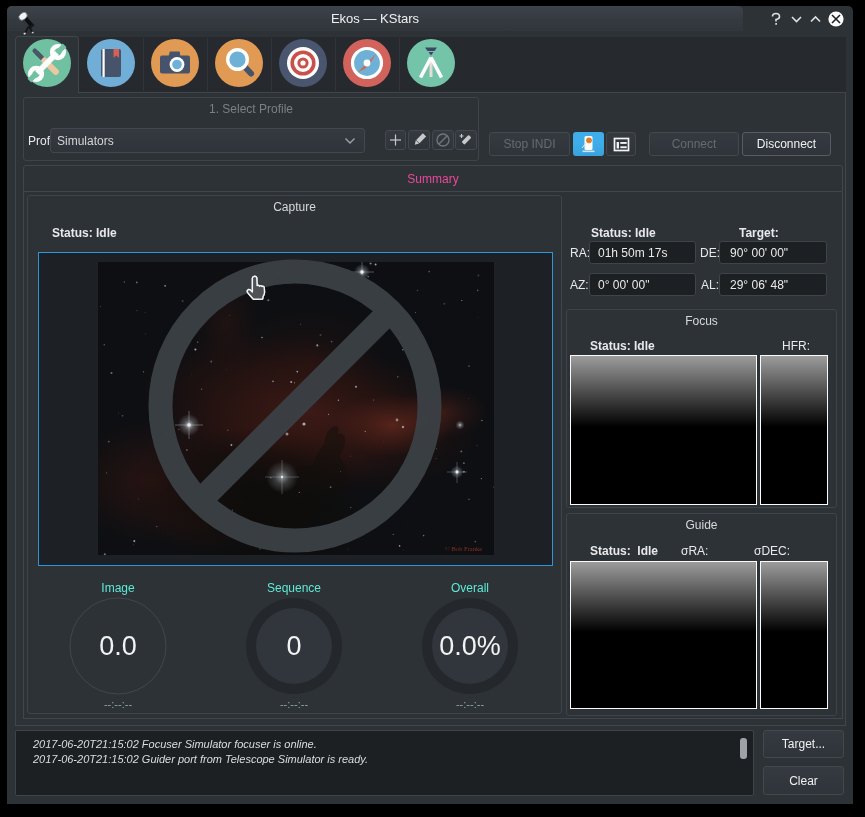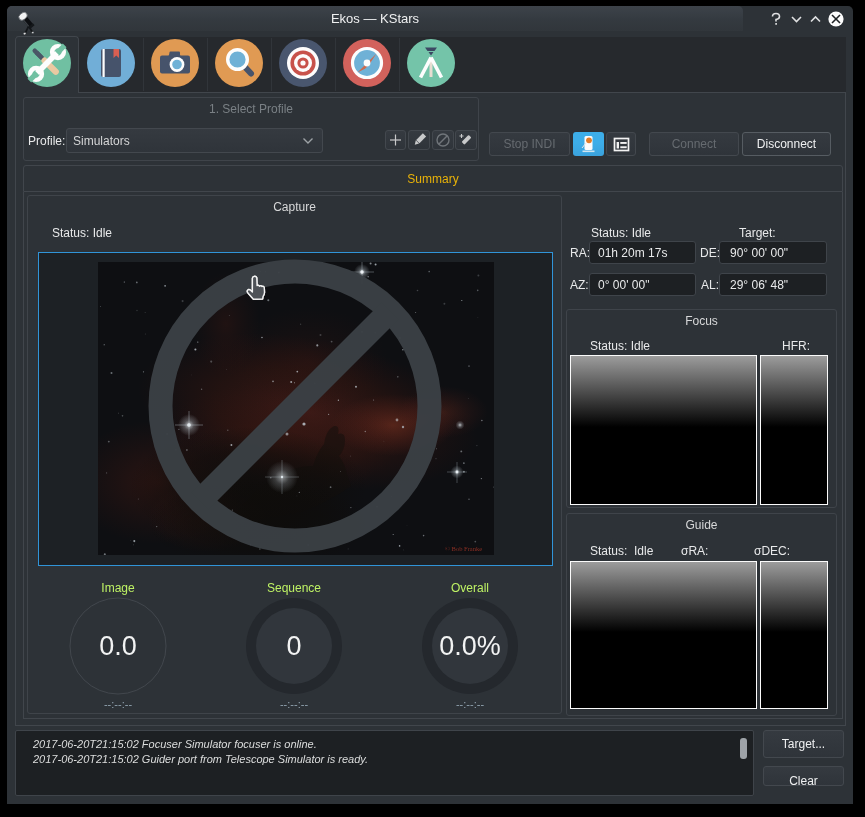--- a/index.html
+++ b/index.html
@@ -25,24 +25,24 @@
 .group { position:absolute; border:1px solid #3f444a; border-radius:3px; }
 .gtitle { position:absolute; top:-1px; width:100%; text-align:center;
   font-size:12px; color:#d7d8d9; padding-top:5px; white-space:nowrap; }
 .btn { position:absolute; background:linear-gradient(180deg,#353a40,#2f343a);
   border:1px solid #43484e; border-radius:3px; font-size:12px; color:#eff0f1;
   text-align:center; }
 .btn.dis { color:#666b70; }
 .field { position:absolute; background:#1d2023; border:1px solid #3f444a;
   border-radius:3px; color:#e8e9ea; font-size:12px; text-align:left; }
 .lbl { position:absolute; font-size:12px; color:#e8e9ea; }
-.bold { font-weight:normal; }
+.bold { font-weight:bold; }
 .graph { position:absolute; border:1px solid #fbfbfb;
   background:linear-gradient(180deg,#9c9c9c 0%, #000 48%); }
-.gaugelbl { position:absolute; font-size:12px; color:#bef264; text-align:center; }
+.gaugelbl { position:absolute; font-size:12px; color:#5eead4; text-align:center; }
 .timelbl { position:absolute; font-size:11px; color:#93a5b2; text-align:center; }
 #logbox { position:absolute; left:8px; top:724px; width:739px; height:66px;
   background:#1d2023; border:1px solid #3f444a; border-radius:2px; }
 .logline { position:absolute; left:17px; font-size:11px; color:#dcdddd; white-space:nowrap;font-style:italic; }
 </style>
 </head>
 <body>
 <div id="win">
   <div id="titlebar">
     <div id="title">Ekos — KStars</div>
@@ -147,21 +147,21 @@
     <path d="M 24 18.5 L 13.5 38.5" stroke="#fdfdfd" stroke-width="3.6" fill="none"></path>
     <path d="M 24 18.5 L 34.5 38.5" stroke="#fdfdfd" stroke-width="3.6" fill="none"></path>
   </svg>
 
   <div id="pane"></div>
 
   <div class="group" style="left:16px;top:91px;width:456px;height:64px">
     <div class="gtitle" style="color:#7a8085">1. Select Profile</div>
   </div>
   <div class="lbl" style="left:21px;top:128px">Profile:</div>
-  <div class="btn" style="left:59px;top:122px;width:257px;height:25px;text-align:left;line-height:24px">
+  <div class="btn" style="left:43px;top:122px;width:315px;height:25px;text-align:left;line-height:24px">
     <span style="padding-left:6px;color:#d4d5d6;font-size:12px">Simulators</span>
     <svg class="abs" style="right:8px;top:8px" width="12" height="8" viewBox="0 0 12 8">
       <path d="M 1.5 1.5 L 6 6 L 10.5 1.5" stroke="#9da2a6" stroke-width="1.4" fill="none"></path>
     </svg>
   </div>
   <div class="btn" style="left:378px;top:124px;width:21px;height:20px">
     <svg width="19" height="18" viewBox="0 0 19 18">
         <g stroke="#c8c9ca" stroke-width="1.2">
           <line x1="9.5" y1="3.5" x2="9.5" y2="14.5"></line>
           <line x1="4" y1="9" x2="15" y2="9"></line>
@@ -206,21 +206,21 @@
       <rect x="3.6" y="6" width="2.4" height="6.5" fill="#f2f2f2"></rect>
       <rect x="7.3" y="6" width="6.4" height="1.9" fill="#f2f2f2"></rect>
       <rect x="7.3" y="10.3" width="6.4" height="1.9" fill="#f2f2f2"></rect>
     </svg>
   </div>
 
   <div class="btn dis" style="left:642px;top:126px;width:90px;height:24px;line-height:23px">Connect</div>
   <div class="btn" style="left:735px;top:126px;width:89px;height:24px;line-height:23px;border-color:#565c62">Disconnect</div>
 
   <div class="abs" style="left:16px;top:159px;width:820px;height:27px;border:1px solid #41464c;border-radius:3px 3px 0 0;background:#2d3237">
-    <div style="width:100%;text-align:center;font-size:12px;color:#eab308;padding-top:6px">Summary</div>
+    <div style="width:100%;text-align:center;font-size:12px;color:#ec4899;padding-top:6px">Summary</div>
   </div>
   <div class="abs" id="sumpane" style="left:16px;top:186px;width:820px;height:527px;border:1px solid #41464c;border-top:none"></div>
 
   <div class="group" style="left:20px;top:189px;width:535px;height:519px">
     <div class="gtitle">Capture</div>
   </div>
   <div class="lbl bold" style="left:45px;top:220px">Status: Idle</div>
 
   <div class="abs" style="left:31px;top:246px;width:515px;height:314px;border:1px solid #3094d8;background:#1d2125">
     <svg class="abs" style="left:59px;top:9px" width="396" height="293" viewBox="0 0 396 293">
@@ -425,21 +425,21 @@
     <circle cx="49" cy="49" r="38" fill="#31363c"></circle>
     <text x="49" y="58" font-size="27" fill="#f2f3f3" text-anchor="middle">0.0%</text>
   </svg>
   <div class="timelbl" style="left:64px;top:692px;width:94px">--:--:--</div>
   <div class="timelbl" style="left:240px;top:692px;width:94px">--:--:--</div>
   <div class="timelbl" style="left:416px;top:692px;width:94px">--:--:--</div>
 
   <div class="lbl bold" style="left:584px;top:220px">Status: Idle</div>
   <div class="lbl bold" style="left:732px;top:220px">Target:</div>
   <div class="lbl" style="left:563px;top:240px">RA:</div>
-  <div class="field" style="left:582px;top:235px;width:107px;height:23px;line-height:22px;padding-left:8px">01h 20m 17s</div>
+  <div class="field" style="left:582px;top:235px;width:107px;height:23px;line-height:22px;padding-left:8px">01h 50m 17s</div>
   <div class="lbl" style="left:693px;top:240px">DE:</div>
   <div class="field" style="left:712px;top:235px;width:108px;height:23px;line-height:22px;padding-left:10px">90° 00' 00"</div>
   <div class="lbl" style="left:563px;top:272px">AZ:</div>
   <div class="field" style="left:582px;top:267px;width:107px;height:23px;line-height:22px;padding-left:8px">0° 00' 00"</div>
   <div class="lbl" style="left:694px;top:272px">AL:</div>
   <div class="field" style="left:712px;top:267px;width:108px;height:23px;line-height:22px;padding-left:10px">29° 06' 48"</div>
 
   <div class="group" style="left:559px;top:303px;width:271px;height:199px">
     <div class="gtitle">Focus</div>
   </div>
@@ -456,14 +456,14 @@
   <div class="lbl" style="left:747px;top:538px">σDEC:</div>
   <div class="graph" style="left:563px;top:555px;width:187px;height:148px"></div>
   <div class="graph" style="left:752.5px;top:555px;width:68px;height:148px"></div>
 
   <div id="logbox">
     <div class="logline" style="top:7px">2017-06-20T21:15:02 Focuser Simulator focuser is online.</div>
     <div class="logline" style="top:22px">2017-06-20T21:15:02 Guider port from Telescope Simulator is ready.</div>
     <div class="abs" style="right:6px;top:7px;width:7px;height:21px;background:#9ea3a8;border-radius:3px"></div>
   </div>
   <div class="btn" style="left:756px;top:724px;width:81px;height:28px;line-height:27px">Target...</div>
-  <div class="btn" style="left:756px;top:760px;width:81px;height:20px;line-height:28px">Clear</div>
+  <div class="btn" style="left:756px;top:760px;width:81px;height:29px;line-height:28px">Clear</div>
 </div>
 
 </body></html>

